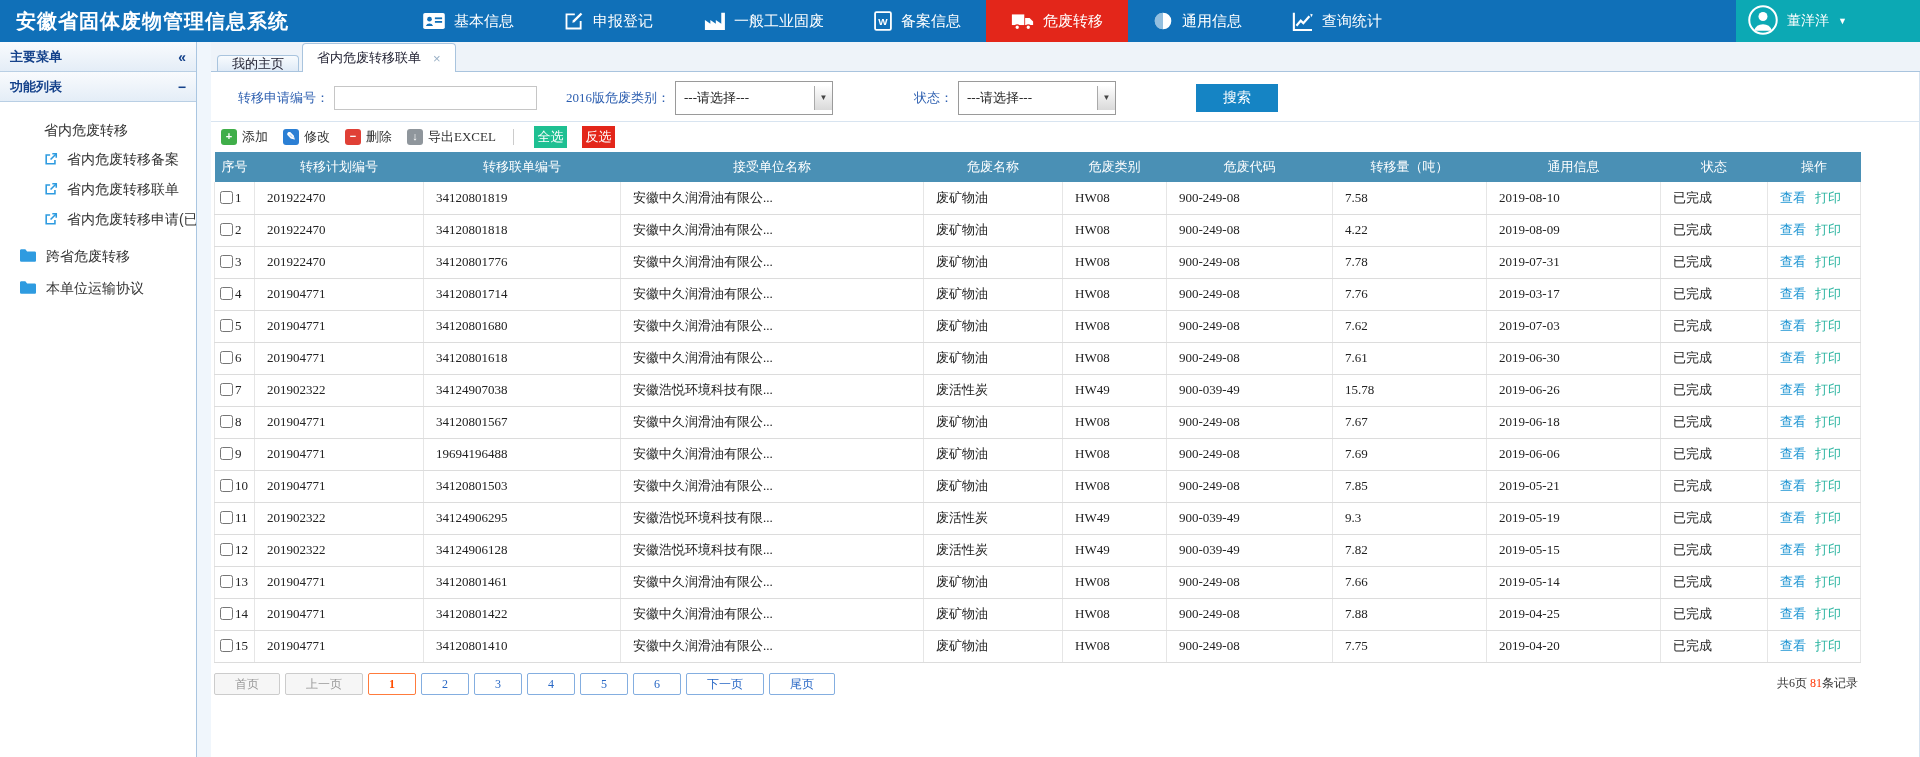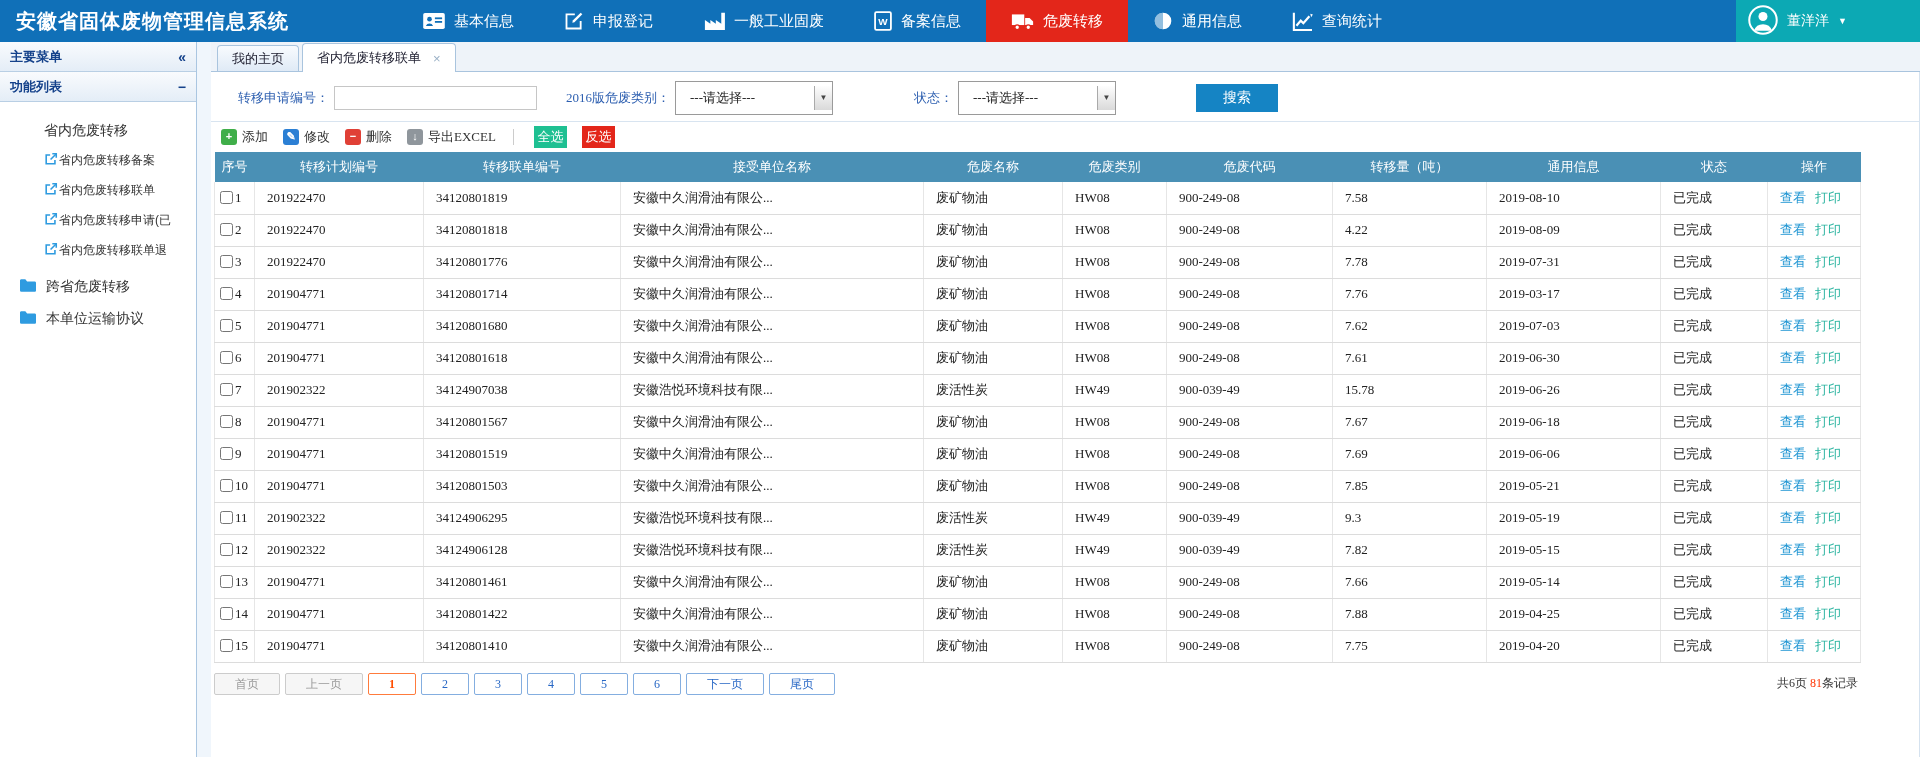--- a/index.html
+++ b/index.html
@@ -21,52 +21,52 @@
 
   
   .content { display:flex; height:715px; }
   .sidebar { width:197px; border-right:1px solid #aac6e1; background:#fff; }
   .side-hdr { height:30px; background:linear-gradient(#f9fbfd,#e4edf7); border-bottom:1px solid #b9cfe4;
     display:flex; align-items:center; justify-content:space-between; padding:0 10px;
     color:#15428b; font-weight:bold; font-size:13px; cursor:pointer; }
   .side-hdr .hctl { font-size:14px; }
   .tree { padding-top:13px; }
   .tree-group { padding-left:44px; height:30px; line-height:30px; font-size:14px; color:#333; cursor:pointer; }
-  .tree-link { display:flex; align-items:center; gap:1px; padding-left:44px; height:30px;
-    font-size:12px; color:#333; white-space:nowrap; overflow:hidden; cursor:pointer; }
+  .tree-link { display:flex; align-items:center; gap:9px; padding-left:44px; height:30px;
+    font-size:14px; color:#333; white-space:nowrap; overflow:hidden; cursor:pointer; }
   .tree-folder { display:flex; align-items:center; gap:10px; padding-left:20px; height:32px;
     font-size:14px; color:#333; cursor:pointer; }
   .tree-folder:first-of-type { margin-top:6px; }
   .splitter { width:14px; background:#f0f6fc; cursor:col-resize; }
 
   .main { flex:1; display:flex; flex-direction:column; }
   .tabbar { height:30px; background:#eef3f9; border-bottom:1px solid #a9c4de;
     display:flex; align-items:flex-end; padding-left:6px; gap:3px; }
-  .tab { height:26px; border:1px solid #a9c4de; border-bottom:none; border-radius:4px 4px 0 0;
+  .tab { height:16px; border:1px solid #a9c4de; border-bottom:none; border-radius:4px 4px 0 0;
     padding:0 14px; background:linear-gradient(#f8fbfe,#dfeaf6); font-size:13px; color:#223;
     display:flex; align-items:center; gap:12px; cursor:pointer; white-space:nowrap; }
   .tab.active { background:#fff; height:29px; margin-bottom:-1px; }
   .tab-close { color:#9ab0c6; font-size:13px; line-height:1; cursor:pointer; }
 
   .panel { flex:1; background:#fff; border-right:1px solid #d5e2ef; }
 
   
   .searchform { padding:9px 0 7px; border-bottom:1px solid #d8e4f0;
     font-family:"Liberation Serif","DejaVu Serif",serif; }
   .form-row { display:flex; align-items:center; height:33px; }
   .lbl { color:#2d5fb0; font-size:13px; text-align:right; white-space:nowrap; }
   .w-l1 { width:118px; } .w-i1 { width:236px; }
   .w-l2 { width:100px; } .w-i2 { width:194px; }
   .w-l3 { width:112px; } .w-i3 { width:180px; }
   .w-i1b { width:203px; } .w-l2b { width:133px; } .w-l3b { width:120px; }
   .inp { height:24px; border:1px solid #c6c6c6; background:#fff; margin-left:5px;
     padding:0 4px; font-size:13px; font-family:inherit; }
   .sel { width:158px; height:34px; border:1px solid #9a9a9a; background:#fff; margin-left:5px;
     display:flex; align-items:center; justify-content:space-between; font-size:13px;
-    color:#222; padding-left:14px; cursor:pointer; }
+    color:#222; padding-left:8px; cursor:pointer; }
   .sel-btn { width:18px; height:24px; background:linear-gradient(#fdfdfd,#d9d9d9);
     border-left:1px solid #aaa; display:flex; align-items:center; justify-content:center;
     font-size:8px; color:#444; }
   .search-btn { width:82px; height:28px; background:#1584c4; color:#fff; border:none;
     font-size:14px; margin-left:80px; cursor:pointer;
     font-family:"Liberation Sans",sans-serif; }
 
   
   .toolbar { height:30px; display:flex; align-items:center; padding-left:10px;
     font-family:"Liberation Serif","DejaVu Serif",serif; }
@@ -236,30 +236,20 @@
           </div>
             <div class="tree-link">
             <span>
               <svg width="14" height="14" viewBox="0 0 16 16">
                   <path d="M7 3.5H2.5v10h10V9" fill="none" stroke="#2e9be0" stroke-width="1.8"></path>
                   <path d="M9.5 2h4.5v4.5" fill="none" stroke="#2e9be0" stroke-width="1.8"></path>
                   <path d="M13.5 2.5L7.5 8.5" stroke="#2e9be0" stroke-width="1.8"></path>
                 </svg>
             </span>
             <span>省内危废转移申请(已</span>
-          </div>
-            <div class="tree-link">
-            <span>
-              <svg width="14" height="14" viewBox="0 0 16 16">
-                  <path d="M7 3.5H2.5v10h10V9" fill="none" stroke="#2e9be0" stroke-width="1.8"></path>
-                  <path d="M9.5 2h4.5v4.5" fill="none" stroke="#2e9be0" stroke-width="1.8"></path>
-                  <path d="M13.5 2.5L7.5 8.5" stroke="#2e9be0" stroke-width="1.8"></path>
-                </svg>
-            </span>
-            <span>省内危废转移联单退</span>
           </div>
           </div>
 
         <div>
 
         <div class="tree-folder">
             <span>
               <svg width="16" height="13" viewBox="0 0 18 14">
                   <path d="M0 1.5C0 .7.7 0 1.5 0H6l2 2.5h8.5c.8 0 1.5.7 1.5 1.5v8.5c0 .8-.7 1.5-1.5 1.5h-15A1.5 1.5 0 010 12.5z" fill="#2e9be0"></path>
                 </svg>
@@ -481,21 +471,21 @@
               <td>7.67</td>
               <td>2019-06-18</td>
               <td>已完成</td>
               <td>
                 <span class="lnk lnk-view">查看</span><span class="lnk lnk-print">打印</span>
               </td>
             </tr>
               <tr>
               <td><input type="checkbox" class="rowchk" style=""><span>9</span></td>
               <td>201904771</td>
-              <td>34120801519</td>
+              <td>19694196488</td>
               <td>安徽中久润滑油有限公...</td>
               <td>废矿物油</td>
               <td>HW08</td>
               <td>900-249-08</td>
               <td>7.69</td>
               <td>2019-06-06</td>
               <td>已完成</td>
               <td>
                 <span class="lnk lnk-view">查看</span><span class="lnk lnk-print">打印</span>
               </td>

